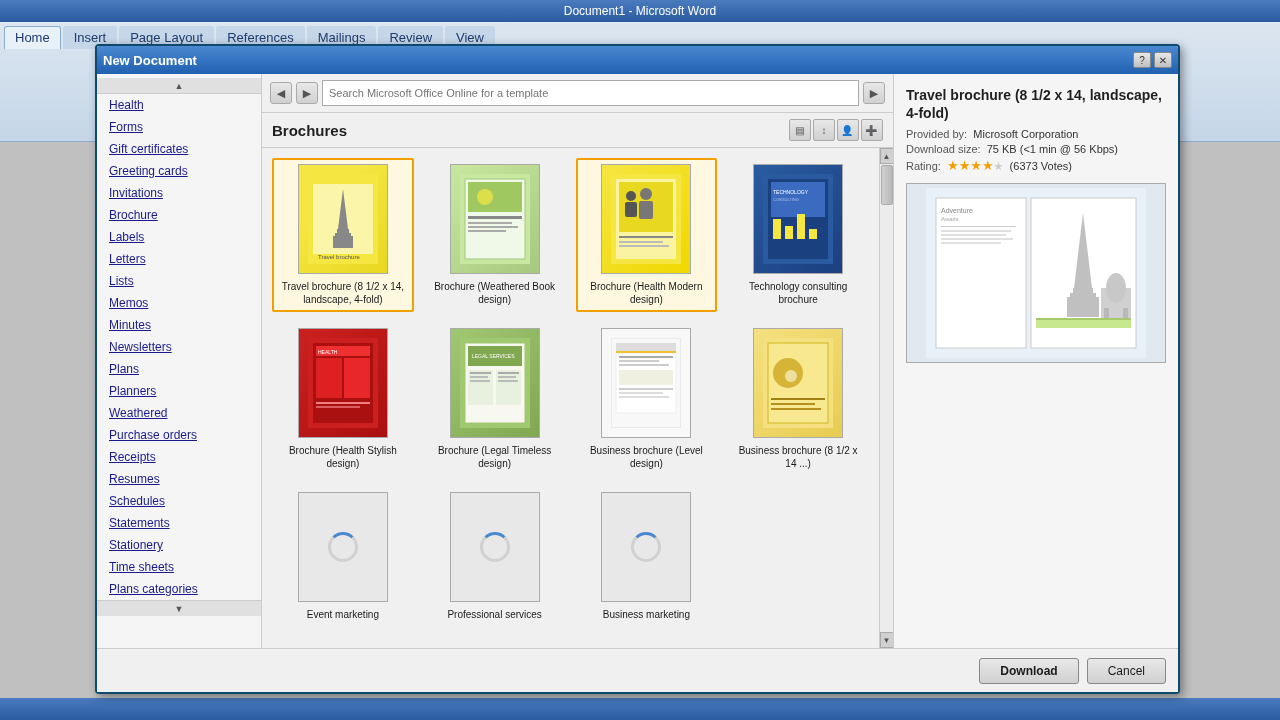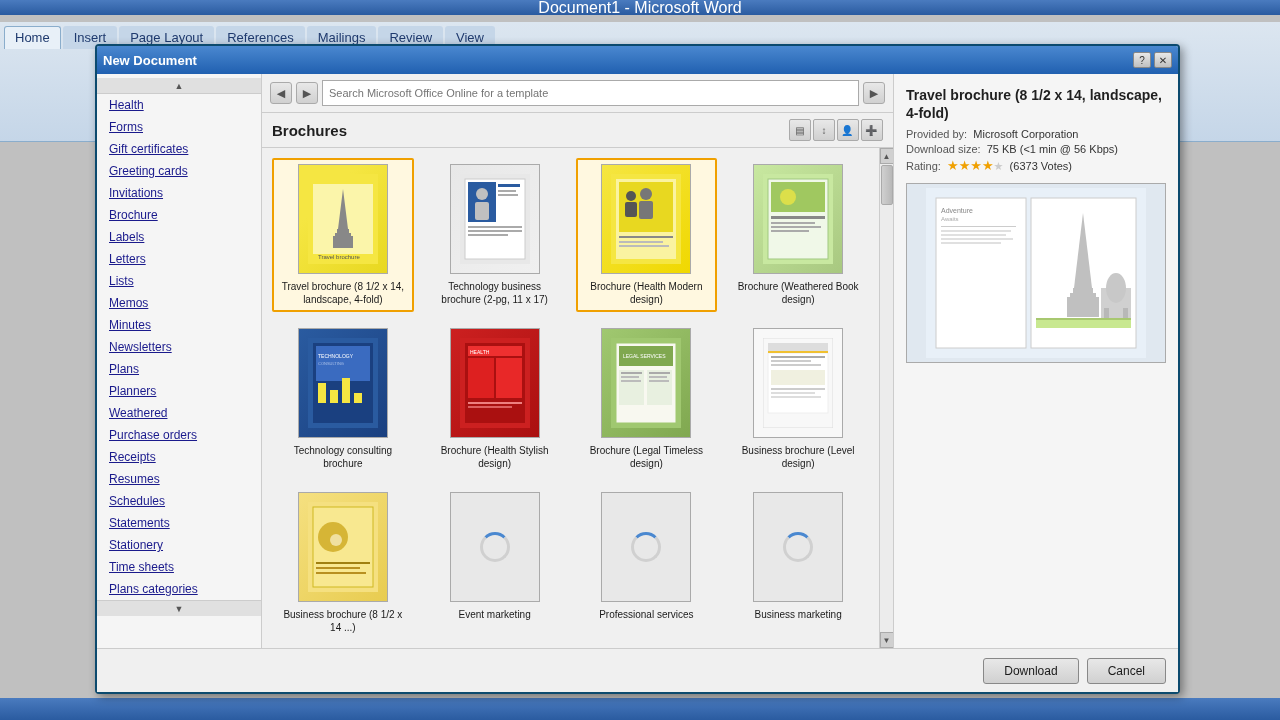--- a/index.html
+++ b/index.html
@@ -3,24 +3,24 @@
   <meta charset="utf-8">
   <style>
     * { box-sizing: border-box; margin: 0; padding: 0; font-family: 'Segoe UI', Tahoma, Arial, sans-serif; }
     body { background: #d4d0c8; width: 1280px; height: 720px; overflow: hidden; position: relative; }
 
     
     .bg-app { position: absolute; top: 0; left: 0; width: 100%; height: 100%; background: #c0c0c0; }
 
     
     .word-titlebar {
-      position: absolute; top: 0; left: 0; width: 100%; height: 15px;
+      position: absolute; top: 0; left: 0; width: 100%; height: 22px;
       background: linear-gradient(to bottom, #4a7bbf, #2a5ba0);
       display: flex; align-items: center; justify-content: center;
-      color: white; font-size: 16px;
+      color: white; font-size: 12px;
     }
 
     
     .word-ribbon {
       position: absolute; top: 22px; left: 0; width: 100%; height: 120px;
       background: linear-gradient(to bottom, #dce6f0, #c5d6e8);
       border-bottom: 1px solid #8aadcc;
     }
     .ribbon-tabs {
       display: flex; gap: 2px; padding: 4px 4px 0 4px;
@@ -199,21 +199,21 @@
       height: 44px; background: #f0f0f0; border-top: 1px solid #ccc;
       display: flex; align-items: center; justify-content: flex-end;
       padding: 0 12px; gap: 8px; flex-shrink: 0;
     }
     .footer-btn {
       padding: 5px 20px; font-size: 12px; border-radius: 3px; cursor: pointer;
       border: 1px solid #888;
     }
     .btn-primary {
       background: linear-gradient(to bottom, #e8e8e8, #d0d0d0);
-      color: #1a1a1a; font-weight: normal;
+      color: #1a1a1a; font-weight: bold;
     }
     .btn-secondary {
       background: linear-gradient(to bottom, #e8e8e8, #d0d0d0);
       color: #1a1a1a;
     }
 
     
     .thumb-travel {
       background: linear-gradient(135deg, #f5e642 30%, #e8d820 100%);
       position: relative;
@@ -332,73 +332,54 @@
                 <polygon points="35,15 30,55 40,55" fill="#888"></polygon>
                 <rect x="29" y="55" width="12" height="4" fill="#888"></rect>
                 <rect x="27" y="59" width="16" height="3" fill="#888"></rect>
                 <rect x="25" y="62" width="20" height="12" fill="#888"></rect>
                 <text x="10" y="85" font-size="6" fill="#555">Travel brochure</text>
               </svg>
             </div>
             <div class="template-label">Travel brochure (8 1/2 x 14, landscape, 4-fold)</div>
           </div>
 
-          <div class="template-item">
-            <div class="template-thumb thumb-tech">
-              <svg width="70" height="90" viewBox="0 0 70 90">
-                <rect x="0" y="0" width="70" height="90" fill="#e8e8e8"></rect>
-                <rect x="5" y="5" width="60" height="80" fill="white" stroke="#ccc" stroke-width="1"></rect>
-                <rect x="8" y="8" width="28" height="40" fill="#2a5ba0"></rect>
-
-                <circle cx="22" cy="20" r="6" fill="#c0c0c0"></circle>
-                <rect x="15" y="28" width="14" height="18" fill="#c0c0c0" rx="2"></rect>
-                <rect x="38" y="10" width="22" height="3" fill="#2a5ba0"></rect>
-                <rect x="38" y="16" width="18" height="2" fill="#aaa"></rect>
-                <rect x="38" y="20" width="20" height="2" fill="#aaa"></rect>
-                <rect x="8" y="52" width="54" height="2" fill="#aaa"></rect>
-                <rect x="8" y="56" width="54" height="2" fill="#aaa"></rect>
-                <rect x="8" y="60" width="40" height="2" fill="#aaa"></rect>
-              </svg>
-            </div>
-            <div class="template-label">Technology business brochure (2-pg, 11 x 17)</div>
-          </div>
-
-          <div class="template-item selected">
-            <div class="template-thumb" style="background:linear-gradient(135deg,#f5e642,#f0d800);border:1px solid #aaa;width:90px;height:110px;display:flex;align-items:center;justify-content:center;margin-bottom:6px;overflow:hidden;">
-              <svg width="70" height="90" viewBox="0 0 70 90">
-                <rect x="0" y="0" width="70" height="90" fill="#f5e642"></rect>
-                <rect x="5" y="5" width="60" height="80" fill="white" opacity="0.5"></rect>
-                <rect x="8" y="8" width="54" height="50" fill="#e8d820"></rect>
-
-                <circle cx="20" cy="22" r="5" fill="#555"></circle>
-                <rect x="14" y="28" width="12" height="15" fill="#555" rx="2"></rect>
-                <circle cx="35" cy="20" r="6" fill="#777"></circle>
-                <rect x="28" y="27" width="14" height="18" fill="#777" rx="2"></rect>
-                <rect x="8" y="62" width="54" height="2" fill="#888"></rect>
-                <rect x="8" y="67" width="44" height="2" fill="#bbb"></rect>
-                <rect x="8" y="71" width="50" height="2" fill="#bbb"></rect>
-              </svg>
-            </div>
-            <div class="template-label">Brochure (Health Modern design)</div>
-          </div>
 
           <div class="template-item">
             <div class="template-thumb thumb-weathered">
               <svg width="70" height="90" viewBox="0 0 70 90">
                 <rect x="0" y="0" width="70" height="90" fill="#c8e8a0"></rect>
                 <rect x="5" y="5" width="60" height="80" fill="#f0f8e8" stroke="#a0c880" stroke-width="1"></rect>
                 <rect x="8" y="8" width="54" height="30" fill="#a0c860"></rect>
                 <circle cx="25" cy="23" r="8" fill="#f5e842" opacity="0.7"></circle>
                 <rect x="8" y="42" width="54" height="3" fill="#888"></rect>
                 <rect x="8" y="48" width="44" height="2" fill="#aaa"></rect>
                 <rect x="8" y="52" width="50" height="2" fill="#aaa"></rect>
                 <rect x="8" y="56" width="38" height="2" fill="#aaa"></rect>
               </svg>
             </div>
             <div class="template-label">Brochure (Weathered Book design)</div>
+          </div>
+
+          <div class="template-item selected">
+            <div class="template-thumb" style="background:linear-gradient(135deg,#f5e642,#f0d800);border:1px solid #aaa;width:90px;height:110px;display:flex;align-items:center;justify-content:center;margin-bottom:6px;overflow:hidden;">
+              <svg width="70" height="90" viewBox="0 0 70 90">
+                <rect x="0" y="0" width="70" height="90" fill="#f5e642"></rect>
+                <rect x="5" y="5" width="60" height="80" fill="white" opacity="0.5"></rect>
+                <rect x="8" y="8" width="54" height="50" fill="#e8d820"></rect>
+
+                <circle cx="20" cy="22" r="5" fill="#555"></circle>
+                <rect x="14" y="28" width="12" height="15" fill="#555" rx="2"></rect>
+                <circle cx="35" cy="20" r="6" fill="#777"></circle>
+                <rect x="28" y="27" width="14" height="18" fill="#777" rx="2"></rect>
+                <rect x="8" y="62" width="54" height="2" fill="#888"></rect>
+                <rect x="8" y="67" width="44" height="2" fill="#bbb"></rect>
+                <rect x="8" y="71" width="50" height="2" fill="#bbb"></rect>
+              </svg>
+            </div>
+            <div class="template-label">Brochure (Health Modern design)</div>
           </div>
 
           <div class="template-item">
             <div class="template-thumb thumb-tech-consult">
               <svg width="70" height="90" viewBox="0 0 70 90">
                 <rect x="0" y="0" width="70" height="90" fill="#2a5ba0"></rect>
                 <rect x="5" y="5" width="60" height="80" fill="#1a4080"></rect>
                 <rect x="8" y="8" width="54" height="35" fill="#3a6bc0"></rect>
                 <text x="10" y="20" font-size="5" fill="white">TECHNOLOGY</text>
                 <text x="10" y="27" font-size="4" fill="#aac0e8">CONSULTING</text>

